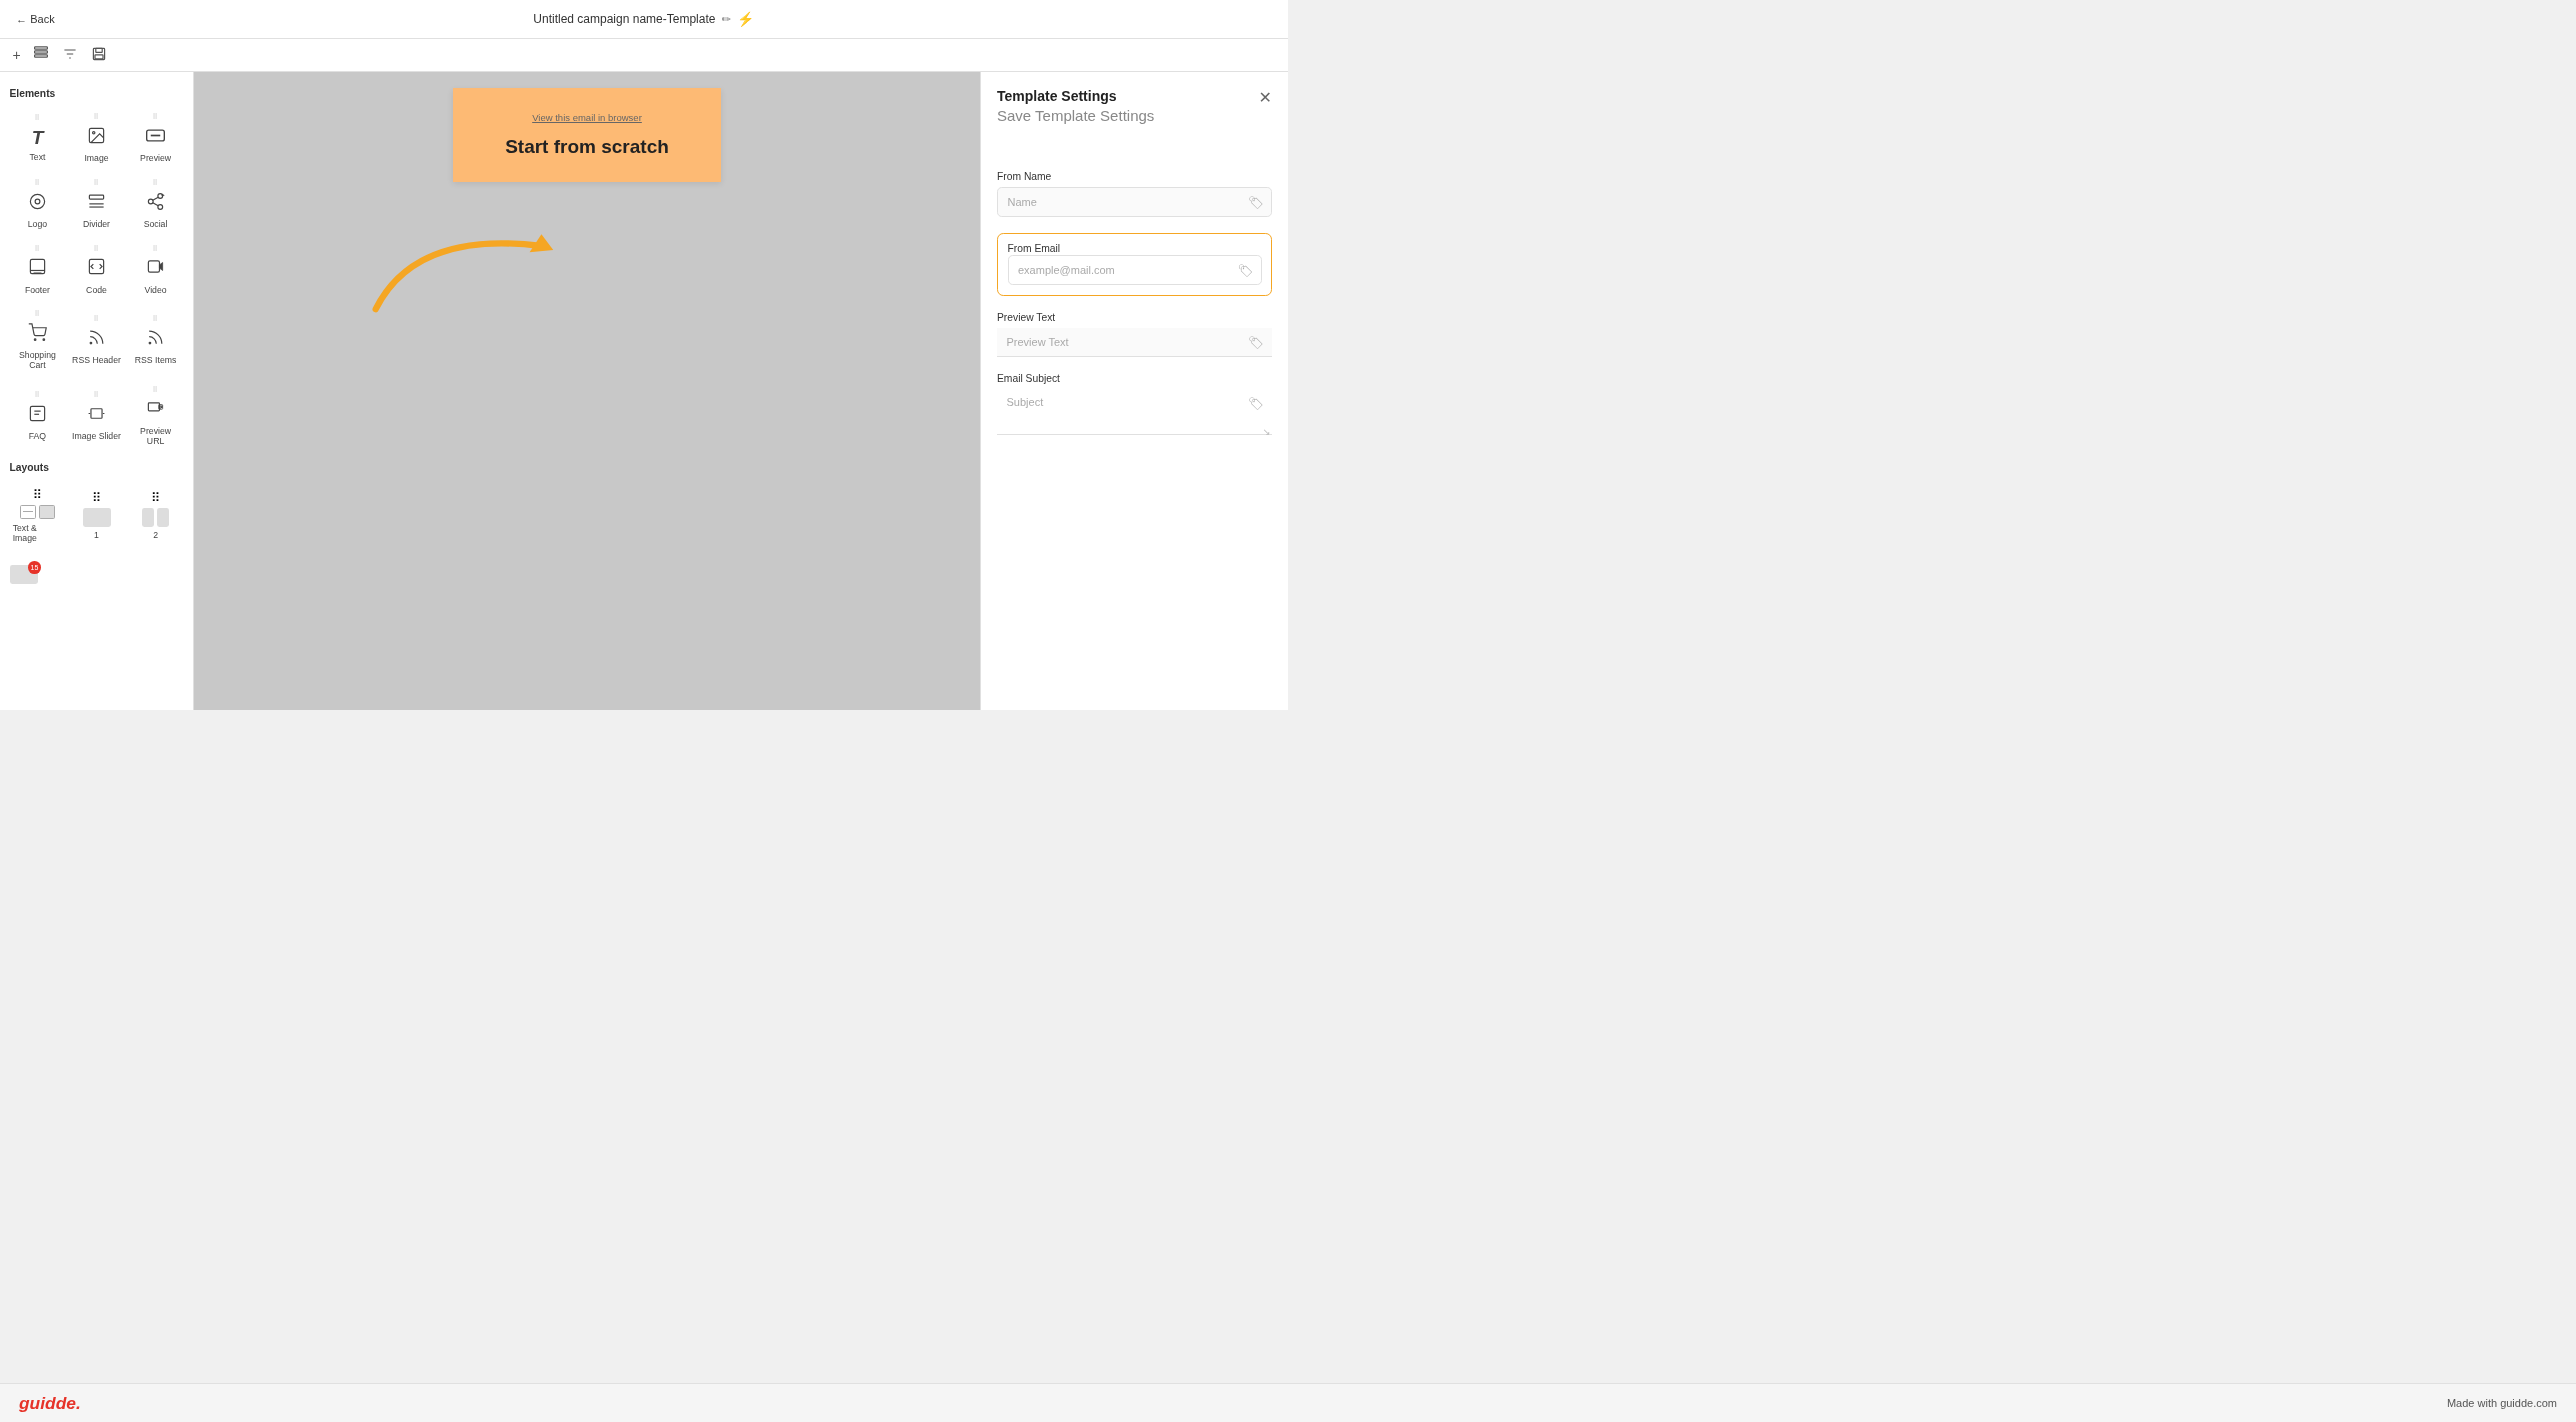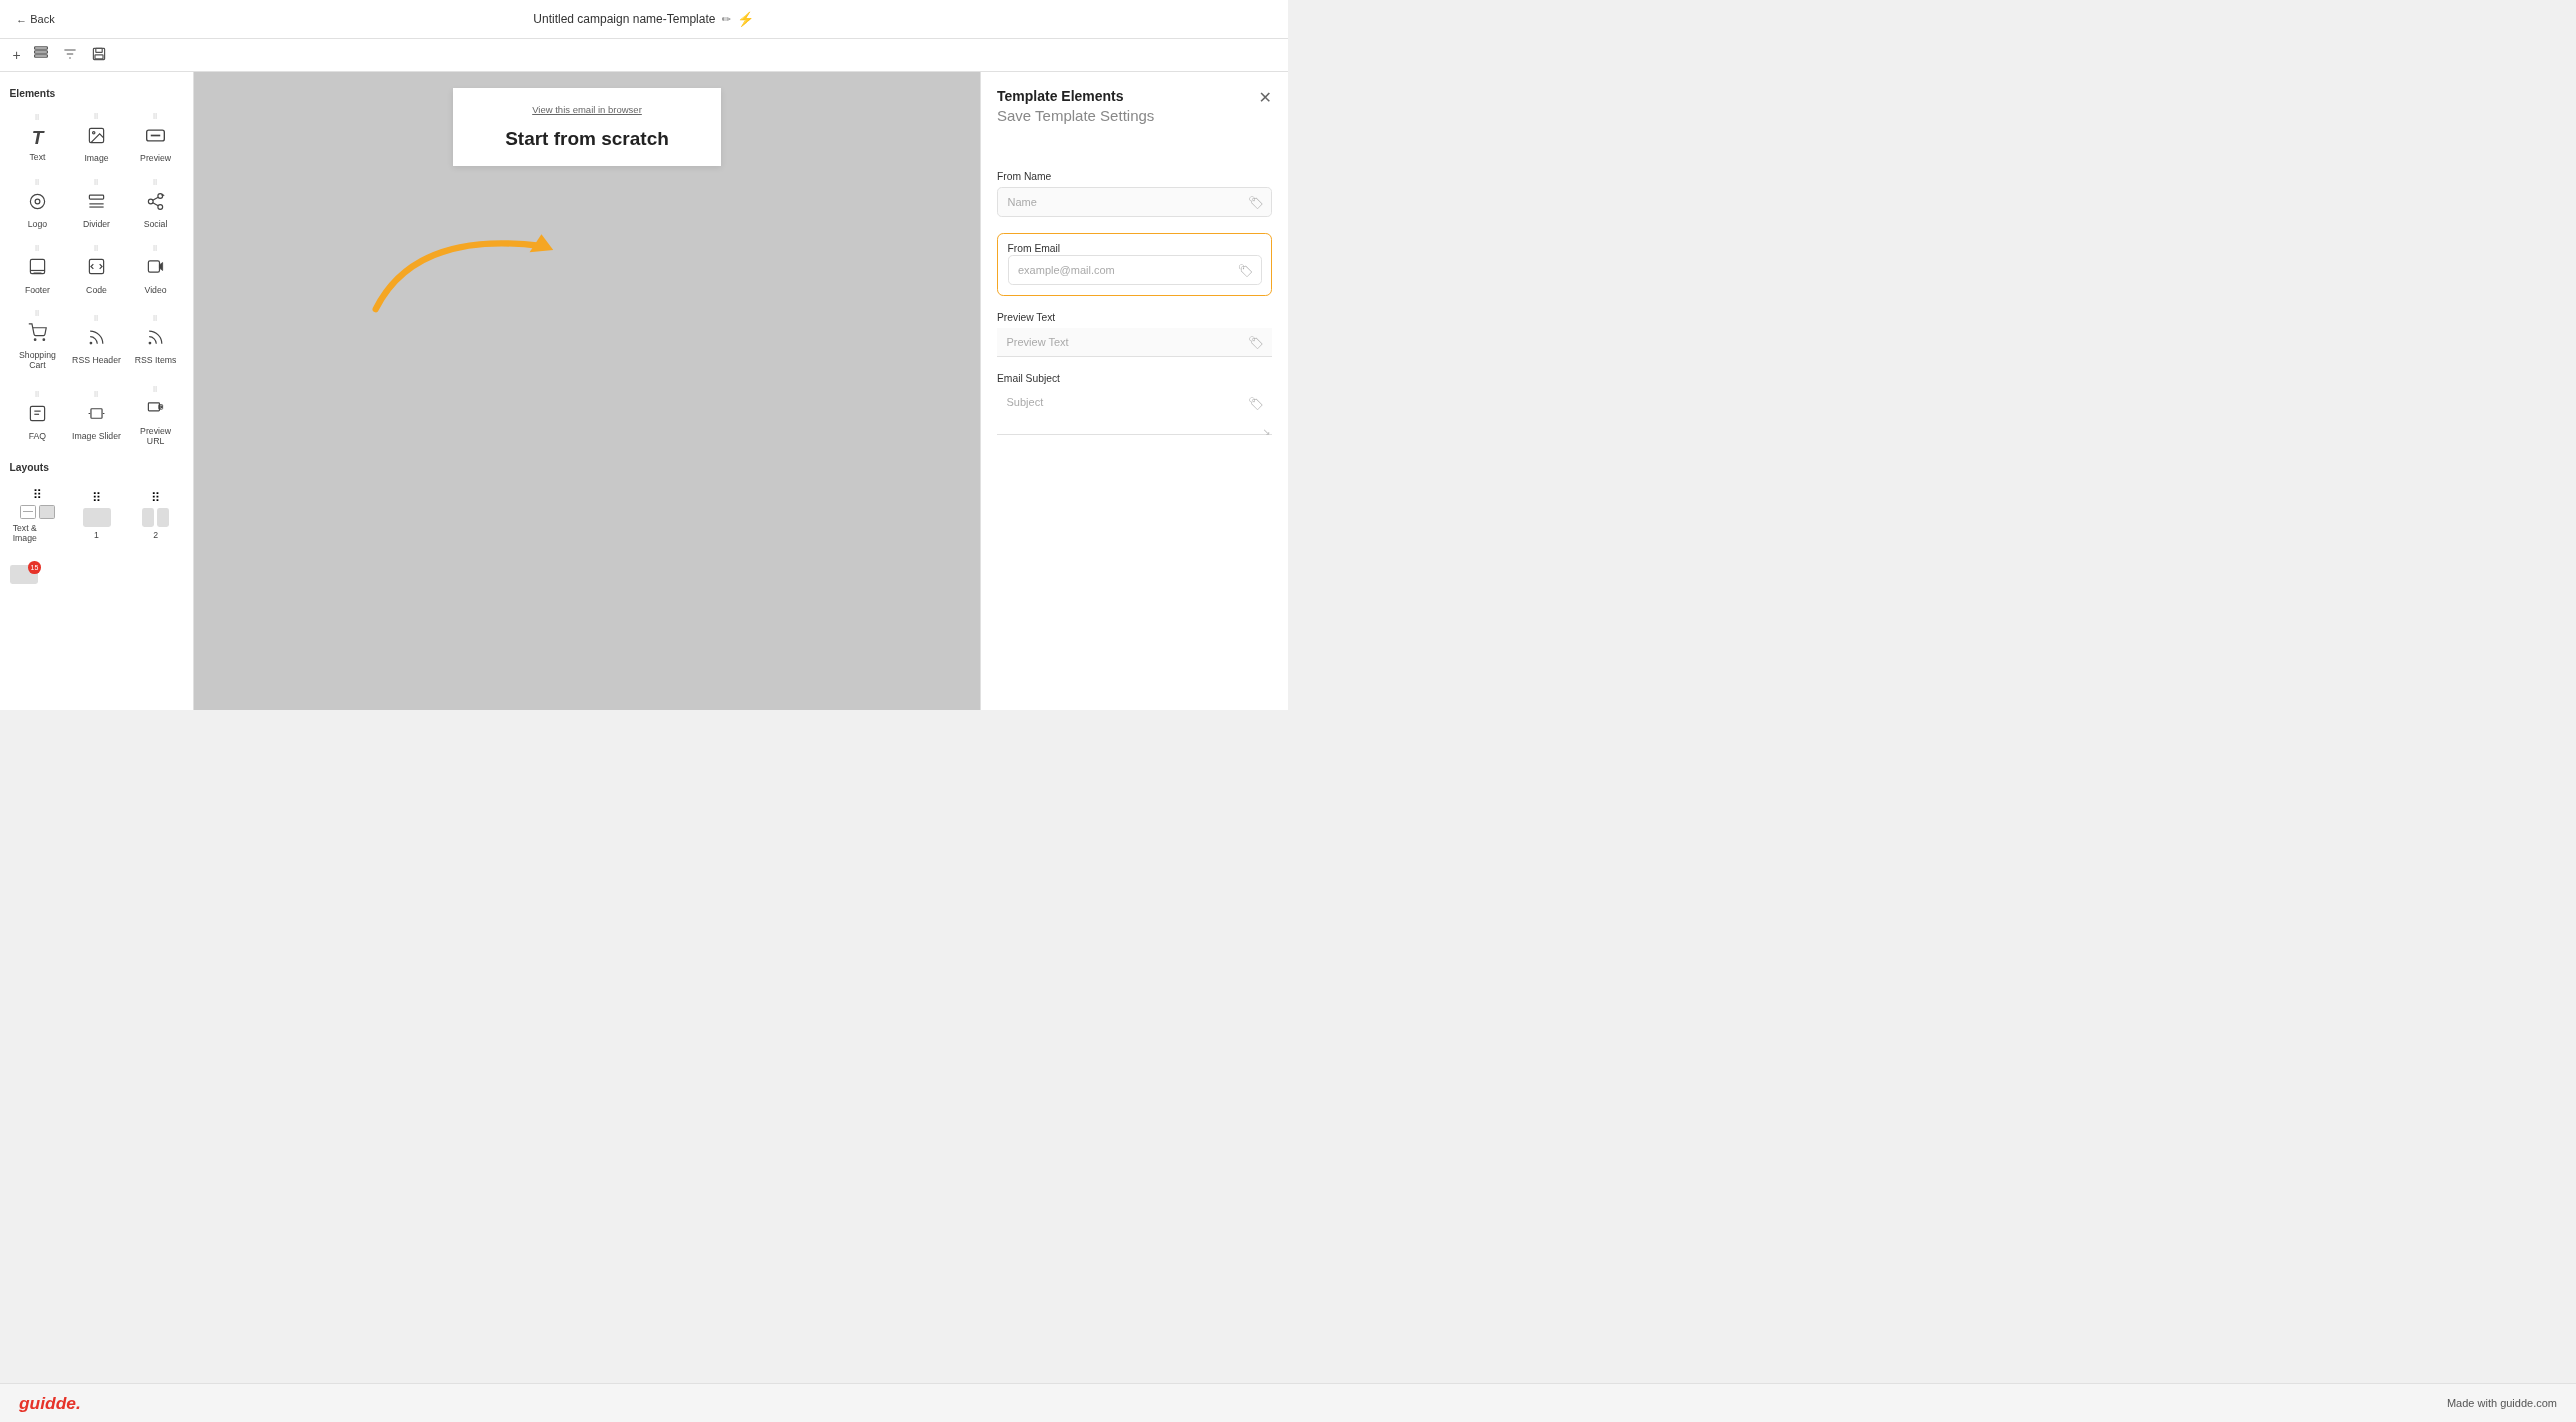--- a/index.html
+++ b/index.html
@@ -50,21 +50,21 @@
 
     
     .canvas-area {
       flex: 1; background: #c8c8c8; display: flex; align-items: flex-start; justify-content: center;
       padding-top: 0; overflow: auto; position: relative;
     }
     .canvas-content {
       background: #c8c8c8; width: 100%; height: 100%; display: flex; flex-direction: column; align-items: center; padding-top: 16px; position: relative;
     }
     .email-preview {
-      background: #ffffff; width: 268px; padding: 16px 16px; text-align: center;
+      background: #fdba74; width: 268px; padding: 24px 16px; text-align: center;
       box-shadow: 0 1.6px 6.3px rgba(0,0,0,0.1);
     }
     .email-preview .view-link { font-size: 9.5px; color: #666; text-decoration: underline; margin-bottom: 12.6px; display: block; }
     .email-preview .scratch-title { font-size: 19px; font-weight: 700; color: #222; }
 
     
     .arrow-annotation {
       position: absolute; top: 63px; left: 252px; pointer-events: none;
     }
 
@@ -407,21 +407,21 @@
           <path d="M30 180 Q80 80 240 100" stroke="#f5a623" stroke-width="8" fill="none" stroke-linecap="round"></path>
           <polygon points="240,85 255,105 225,108" fill="#f5a623"></polygon>
         </svg>
       </div>
     </div>
   </div>
 
   <div class="settings-panel" style="position:relative;">
     <div class="panel-header">
       <div class="panel-header-content">
-        <div class="panel-title">Template Elements</div>
+        <div class="panel-title">Template Settings</div>
         <div class="panel-subtitle">Save Template Settings</div>
       </div>
       <button class="close-btn" style="position:static; margin-left:auto; font-size:16px;">✕</button>
     </div>
 
     <div class="form-group">
       <label class="form-label">From Name</label>
       <div class="input-wrapper">
         <input class="form-input" type="text" style="background: rgb(250, 250, 250); border: 0.8px solid rgb(224, 224, 224);" placeholder="Name">
         <span class="tag-icon">🏷</span>

